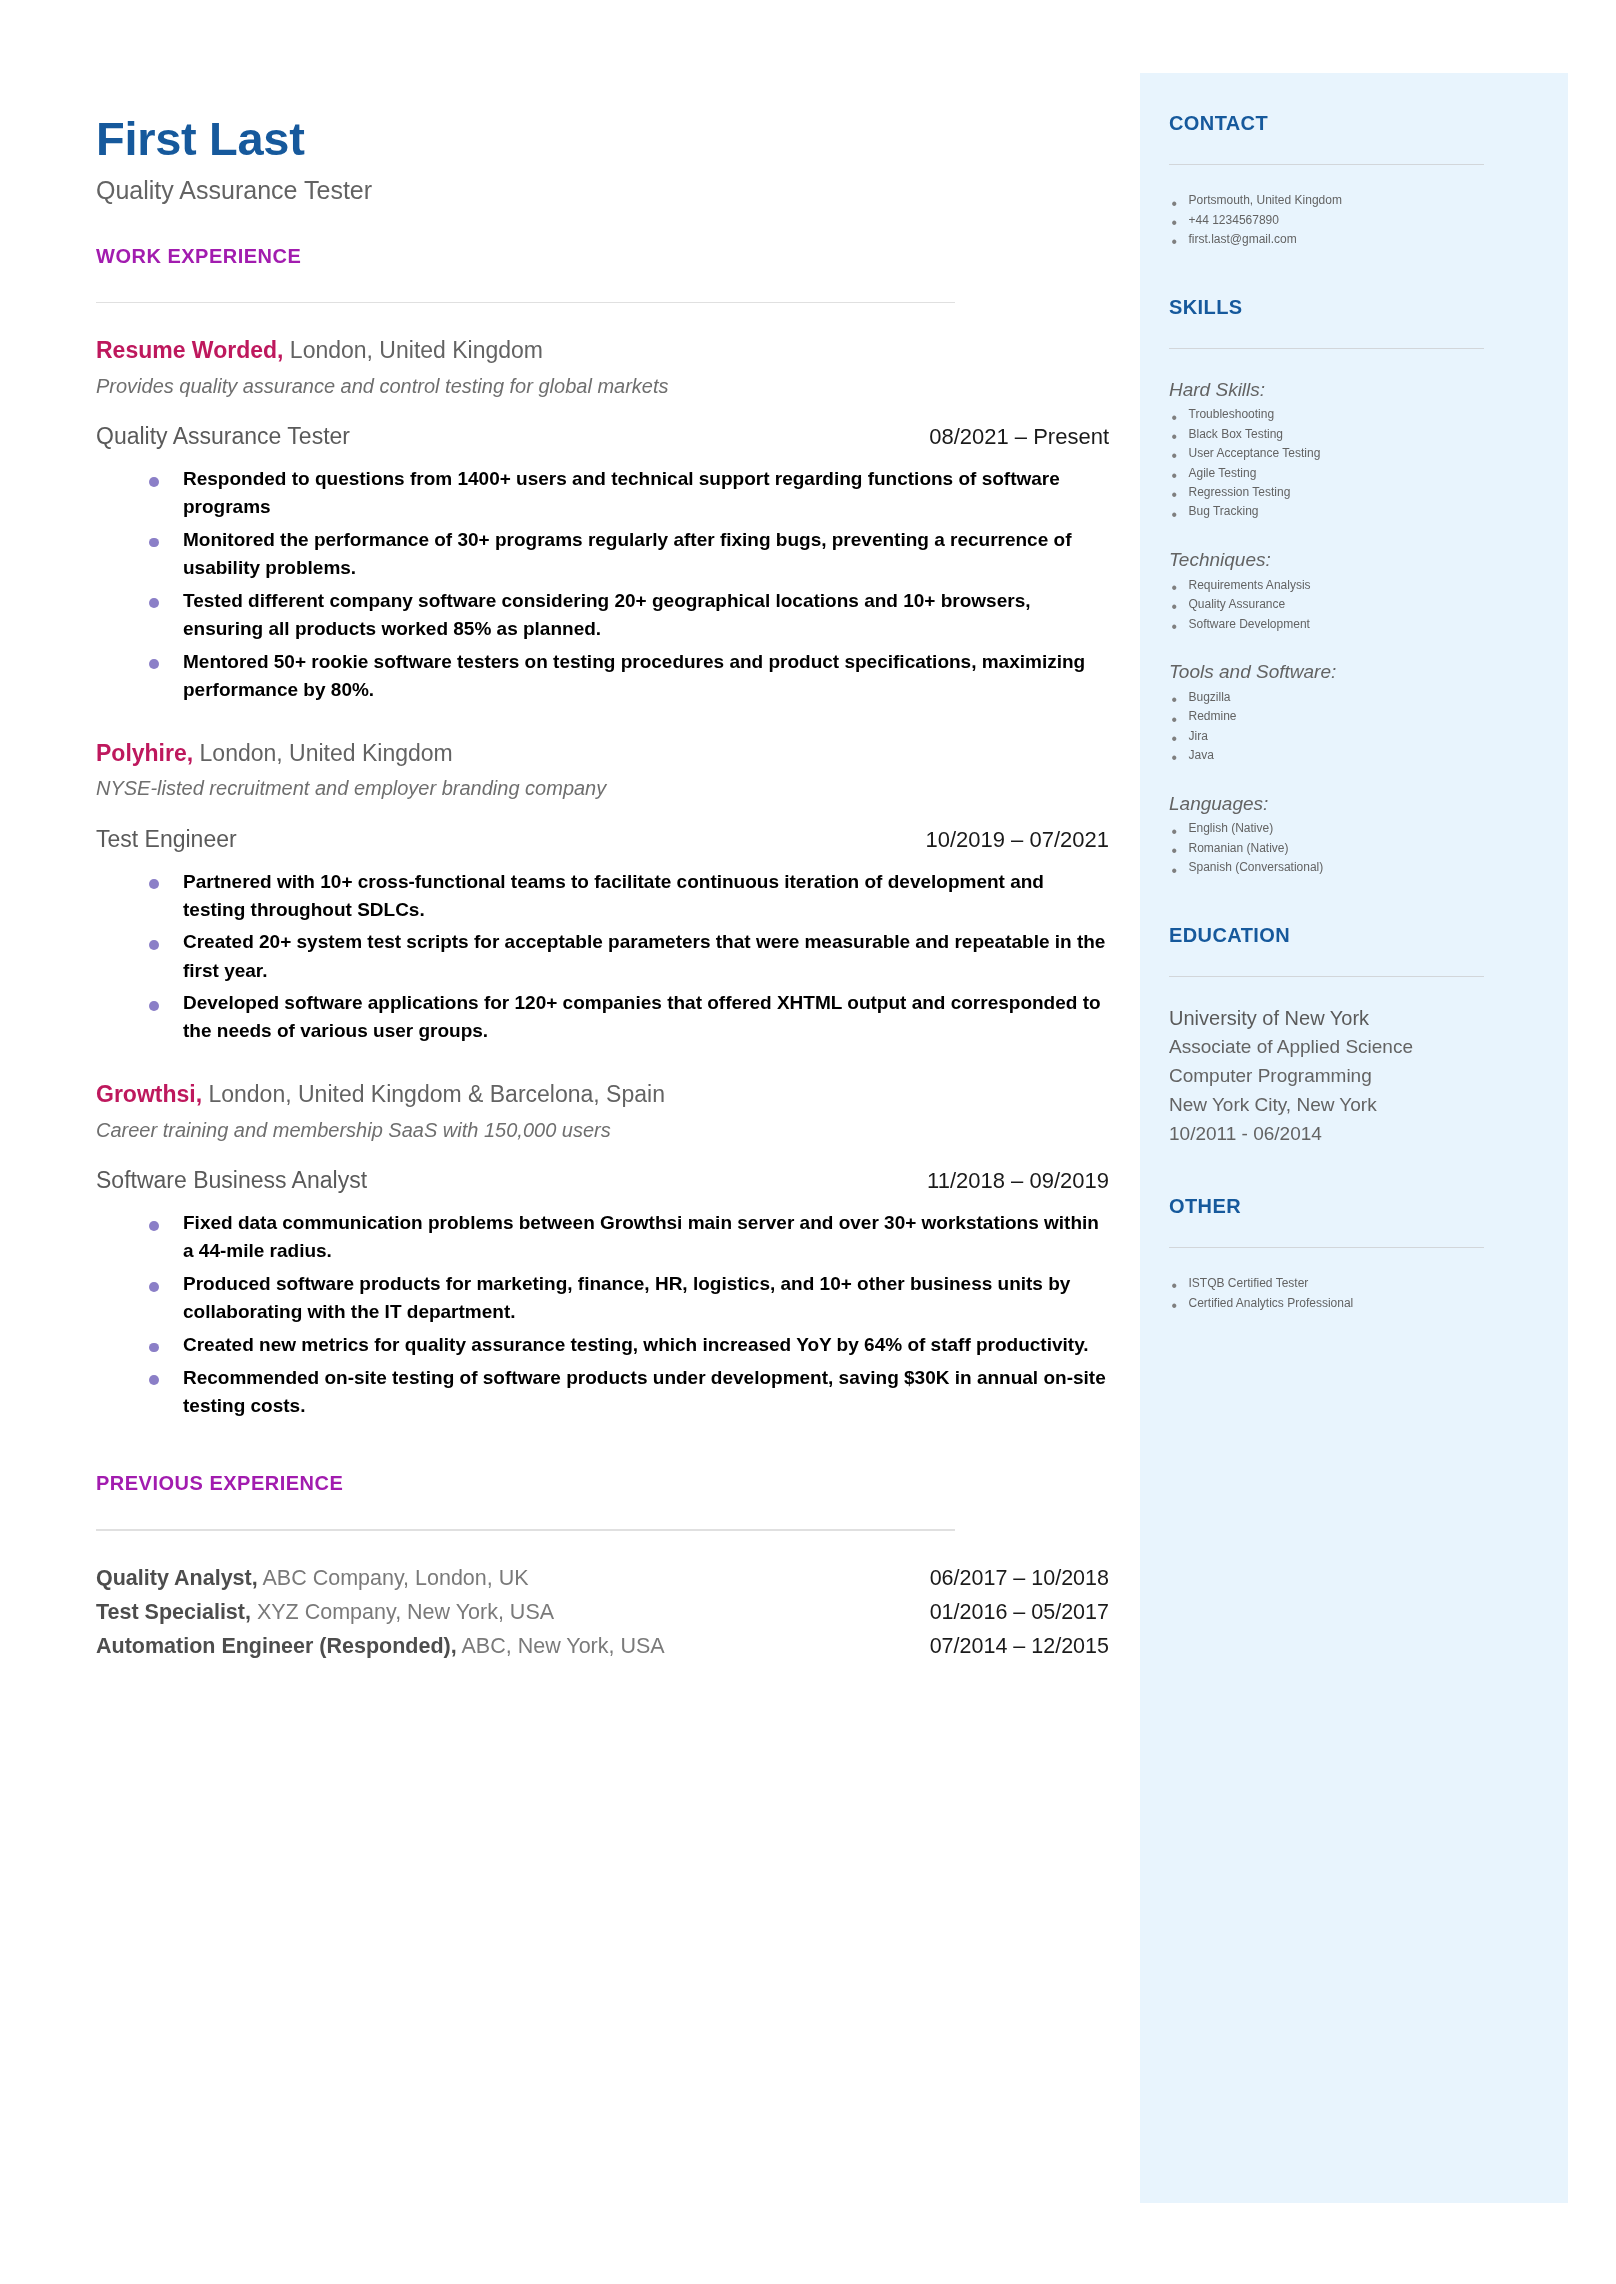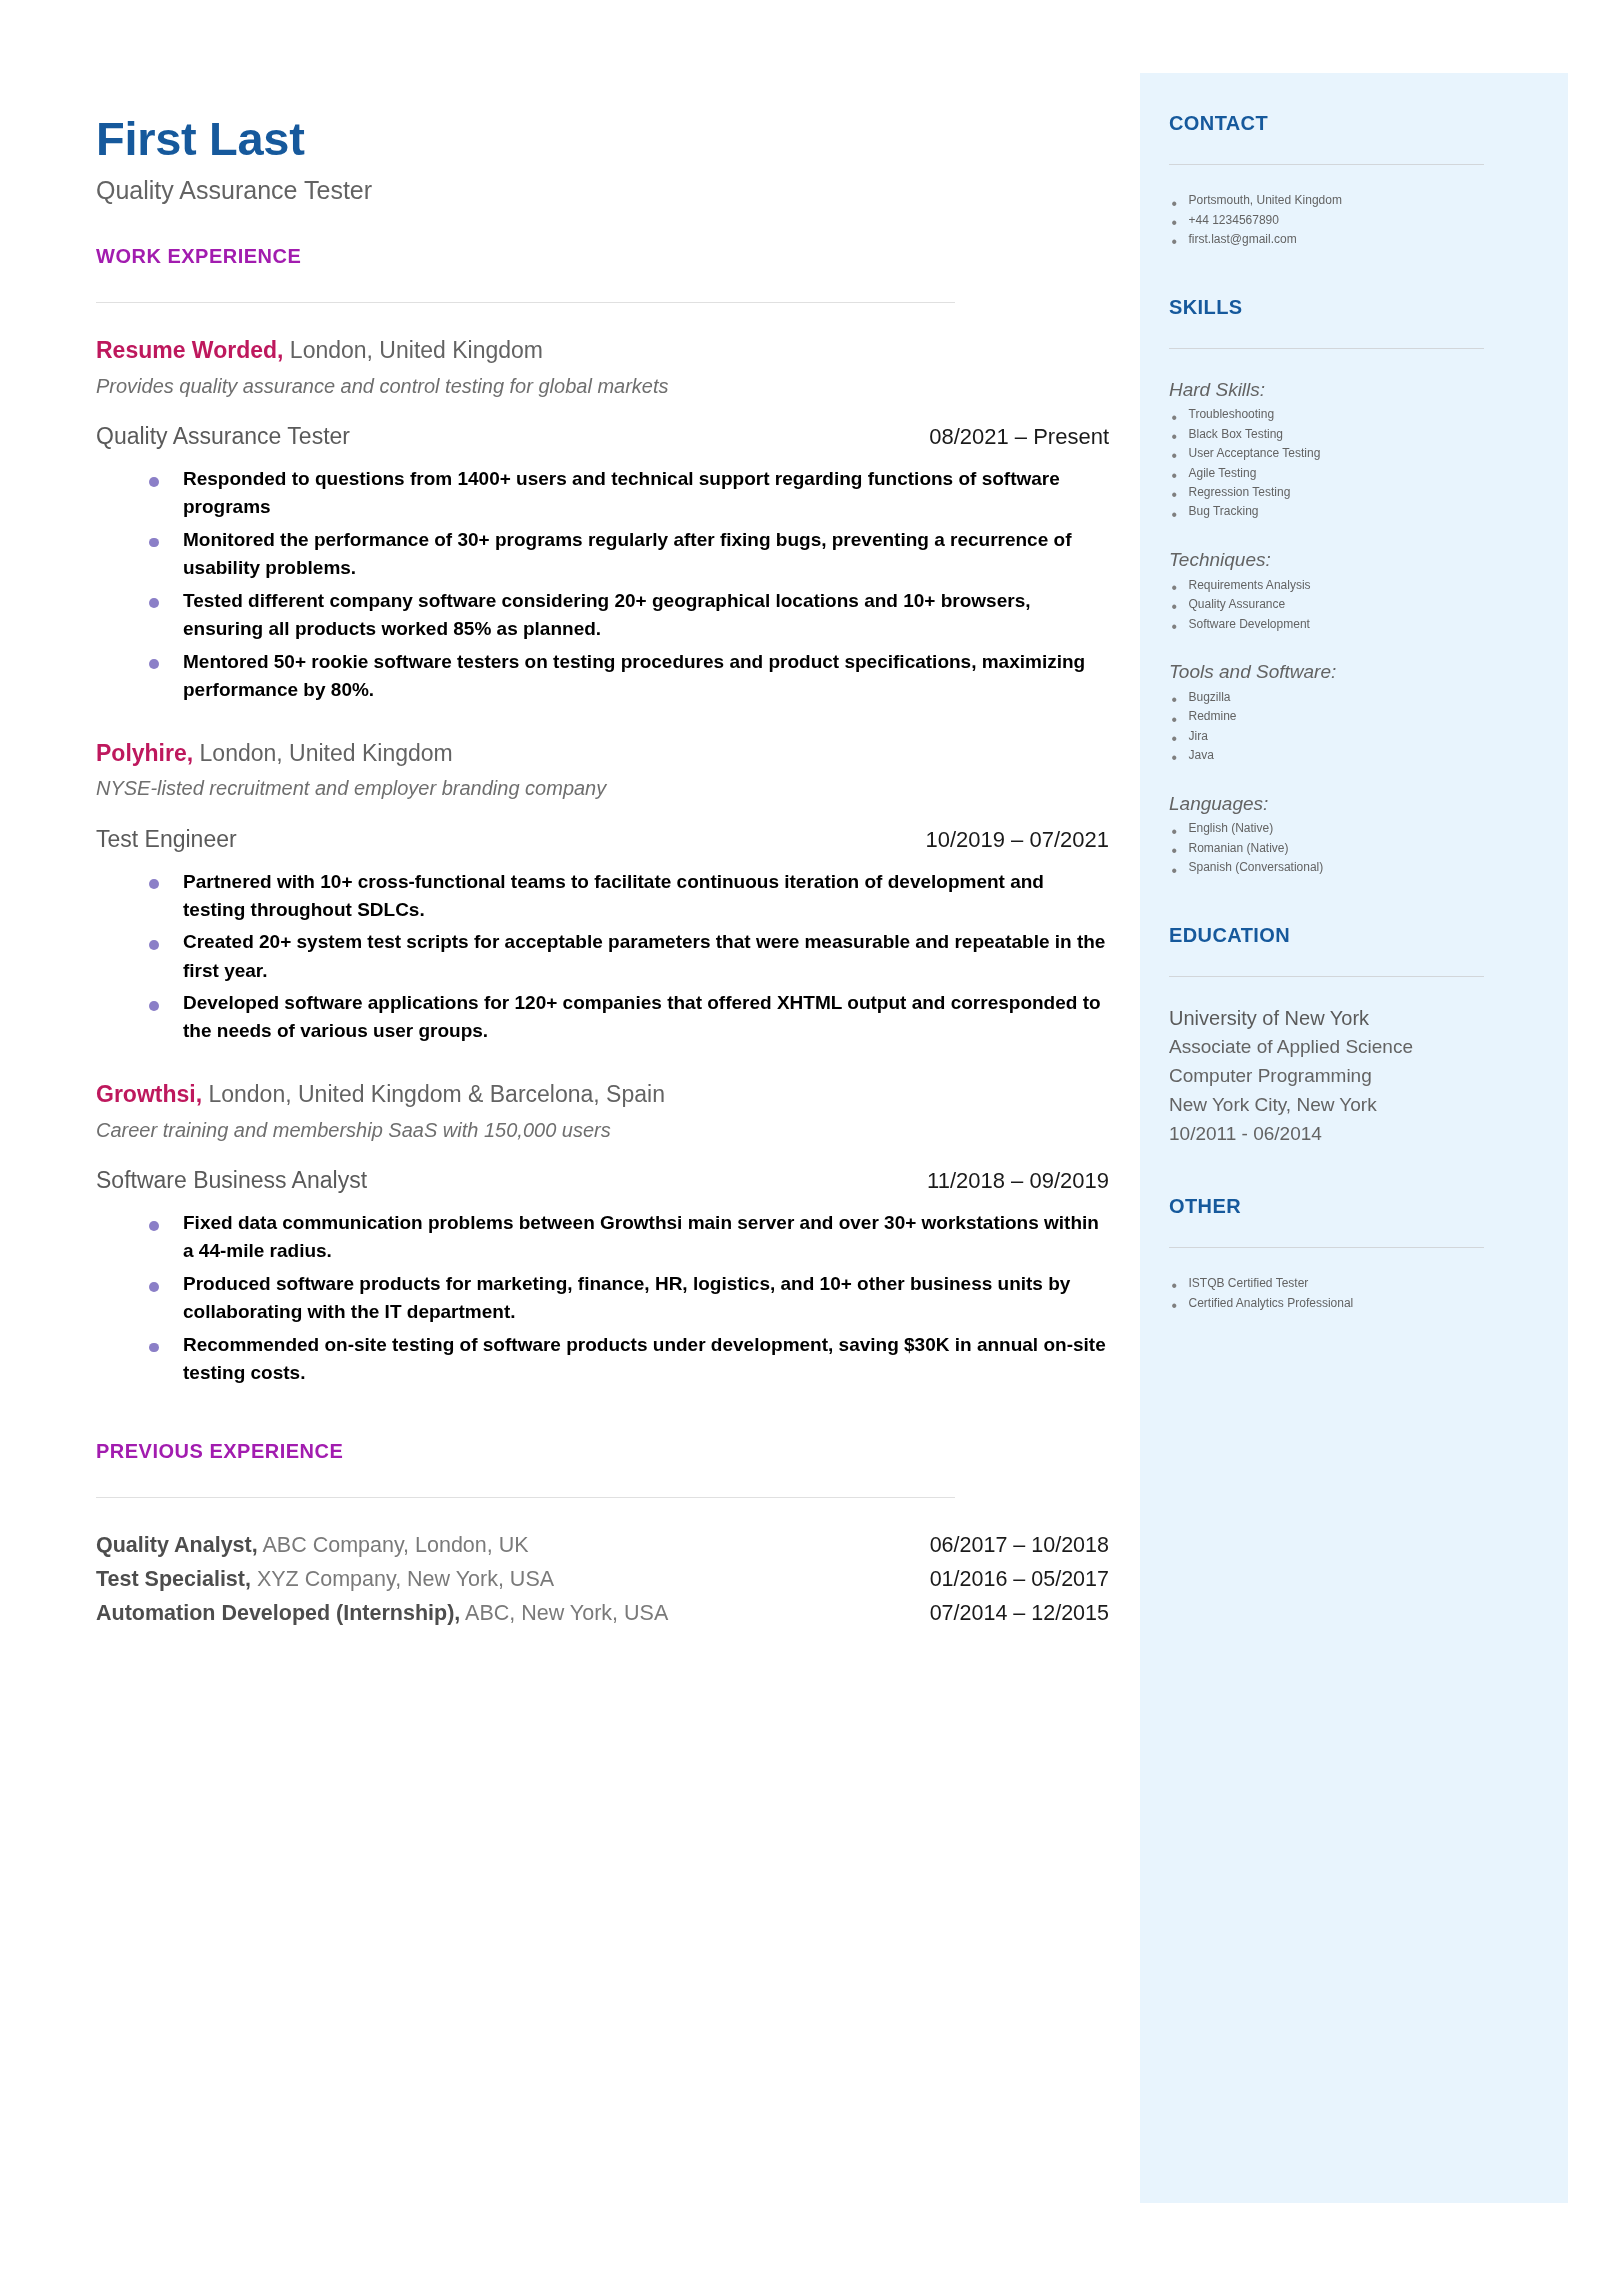--- a/index.html
+++ b/index.html
@@ -253,20 +253,21 @@
         <b>Growthsi,</b><span> London, United Kingdom &amp; Barcelona, Spain</span>
       </div>
       <div class="company-desc">Career training and membership SaaS with 150,000 users</div>
       <div class="role-row">
         <div class="role-title">Software Business Analyst</div>
         <div class="role-dates">11/2018 – 09/2019</div>
       </div>
       <ul class="bullets">
         <li>Fixed data communication problems between Growthsi main server and over 30+ workstations within a 44-mile radius.</li>
         <li>Produced software products for marketing, finance, HR, logistics, and 10+ other business units by collaborating with the IT department.</li>
+        <li>Created new metrics for quality assurance testing, which increased YoY by 64% of staff productivity.</li>
         <li>Recommended on-site testing of software products under development, saving $30K in annual on-site testing costs.</li>
       </ul>
     </div>
 
     <div class="prev-h-space"></div>
     <div class="main-h">PREVIOUS EXPERIENCE</div>
     <div class="main-rule"></div>
 
     <div class="prev-rows">
       <div class="prev-row">
@@ -276,21 +277,21 @@
         <div class="prev-right">06/2017 – 10/2018</div>
       </div>
       <div class="prev-row">
         <div class="prev-left">
           <b>Test Specialist,</b><span> XYZ Company, New York, USA</span>
         </div>
         <div class="prev-right">01/2016 – 05/2017</div>
       </div>
       <div class="prev-row">
         <div class="prev-left">
-          <b>Automation Developed (Internship),</b><span> ABC, New York, USA</span>
+          <b>Automation Engineer (Responded),</b><span> ABC, New York, USA</span>
         </div>
         <div class="prev-right">07/2014 – 12/2015</div>
       </div>
     </div>
 
   </div>
 
   <div class="sidebar">
 
     <div class="side-h">CONTACT</div>

